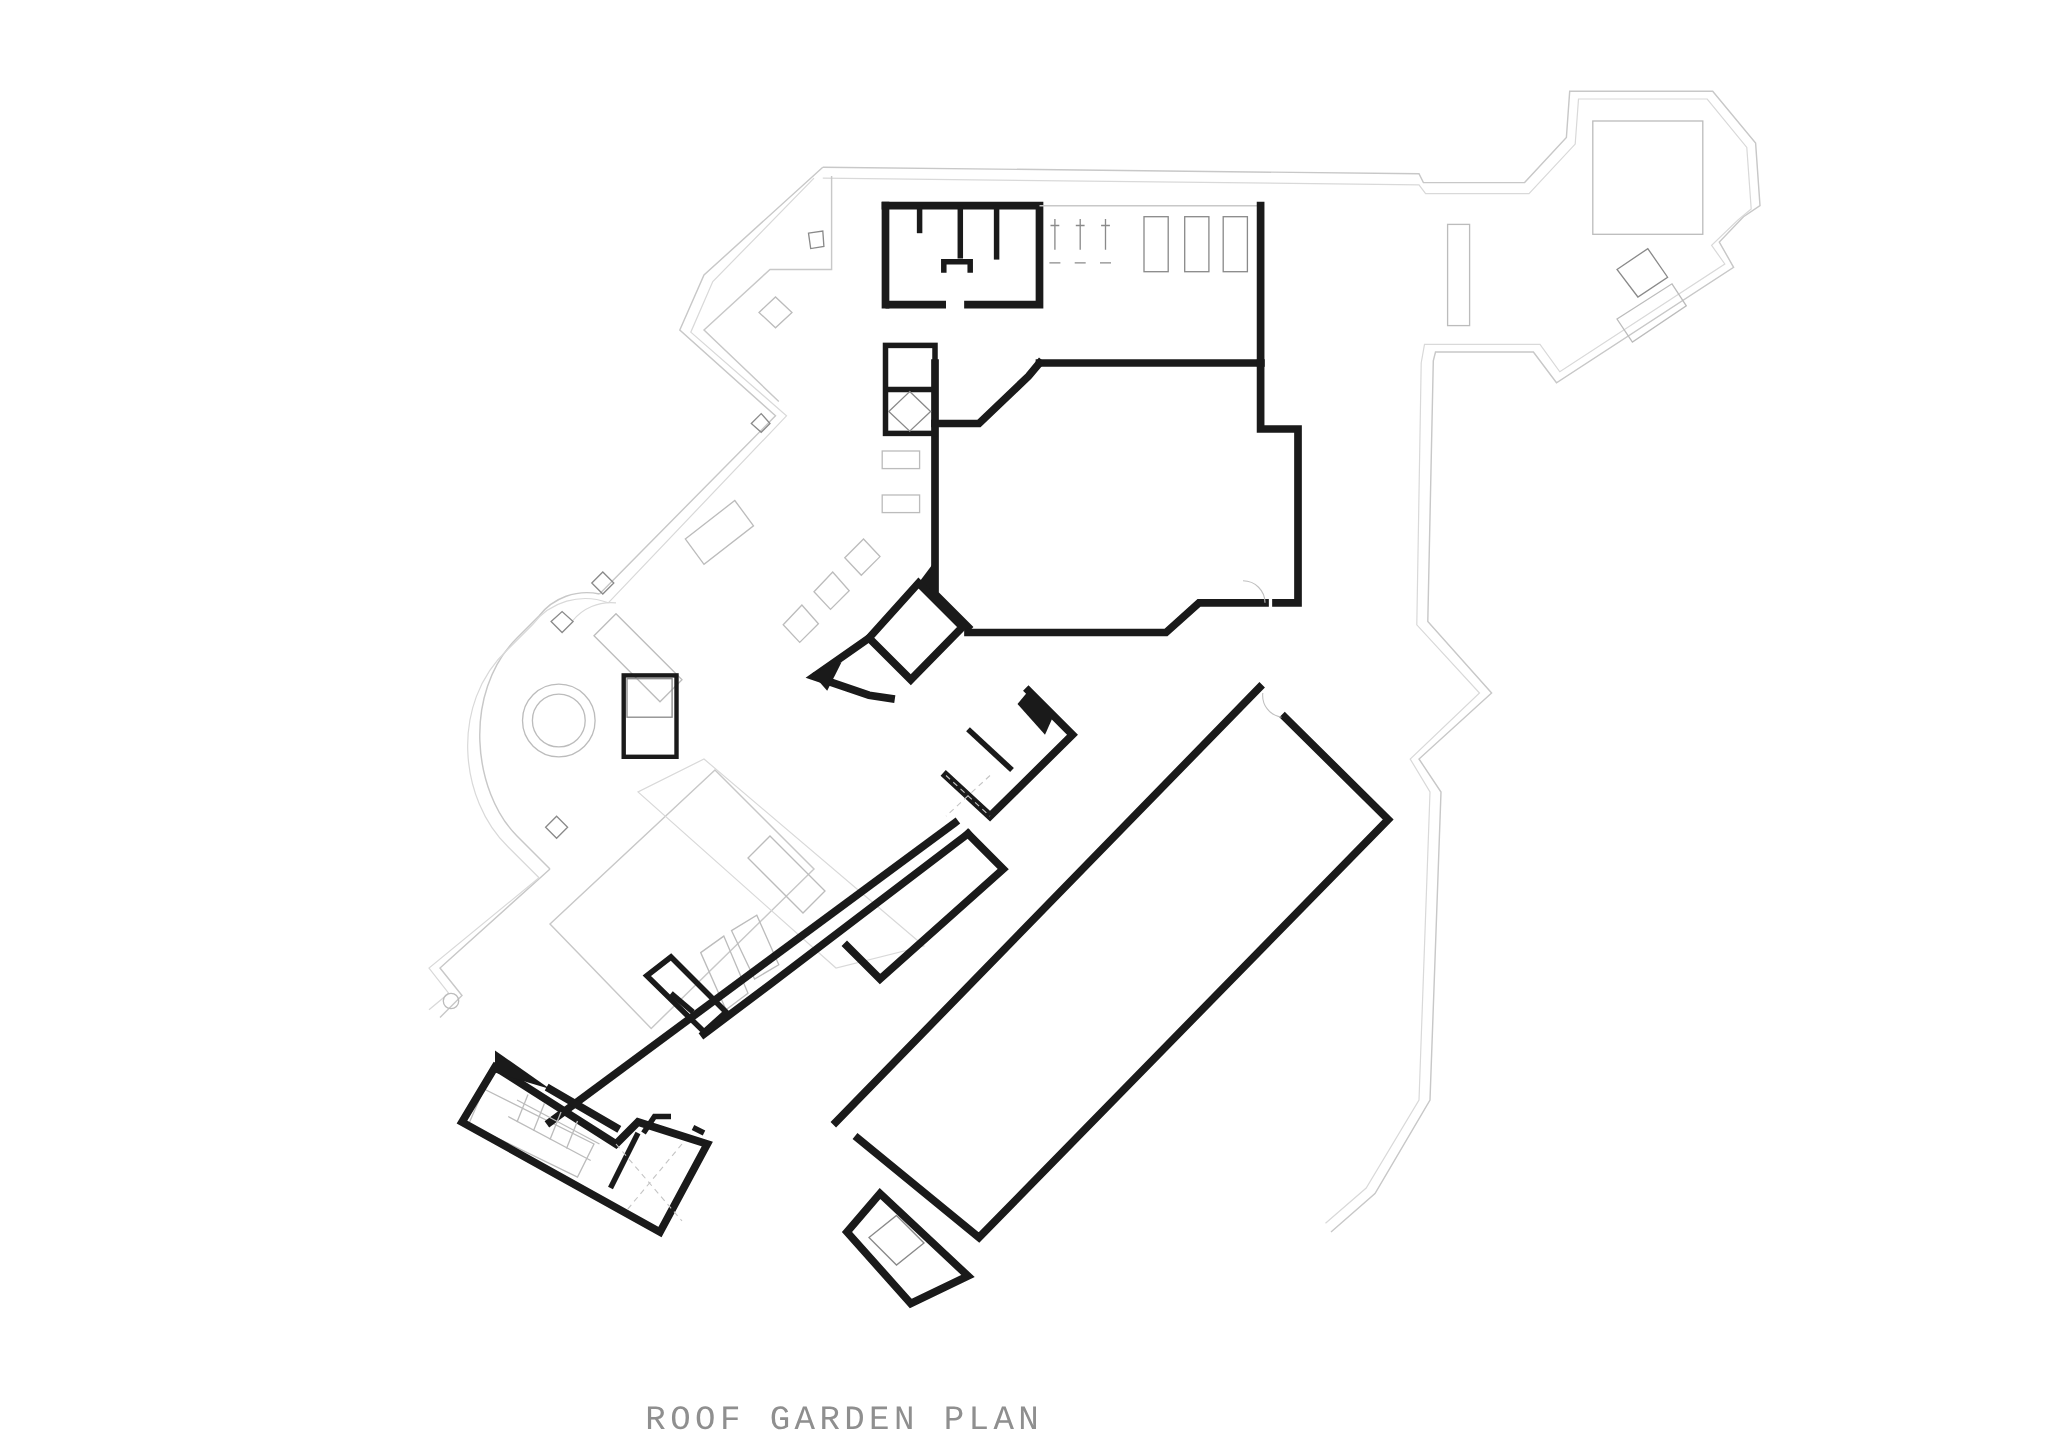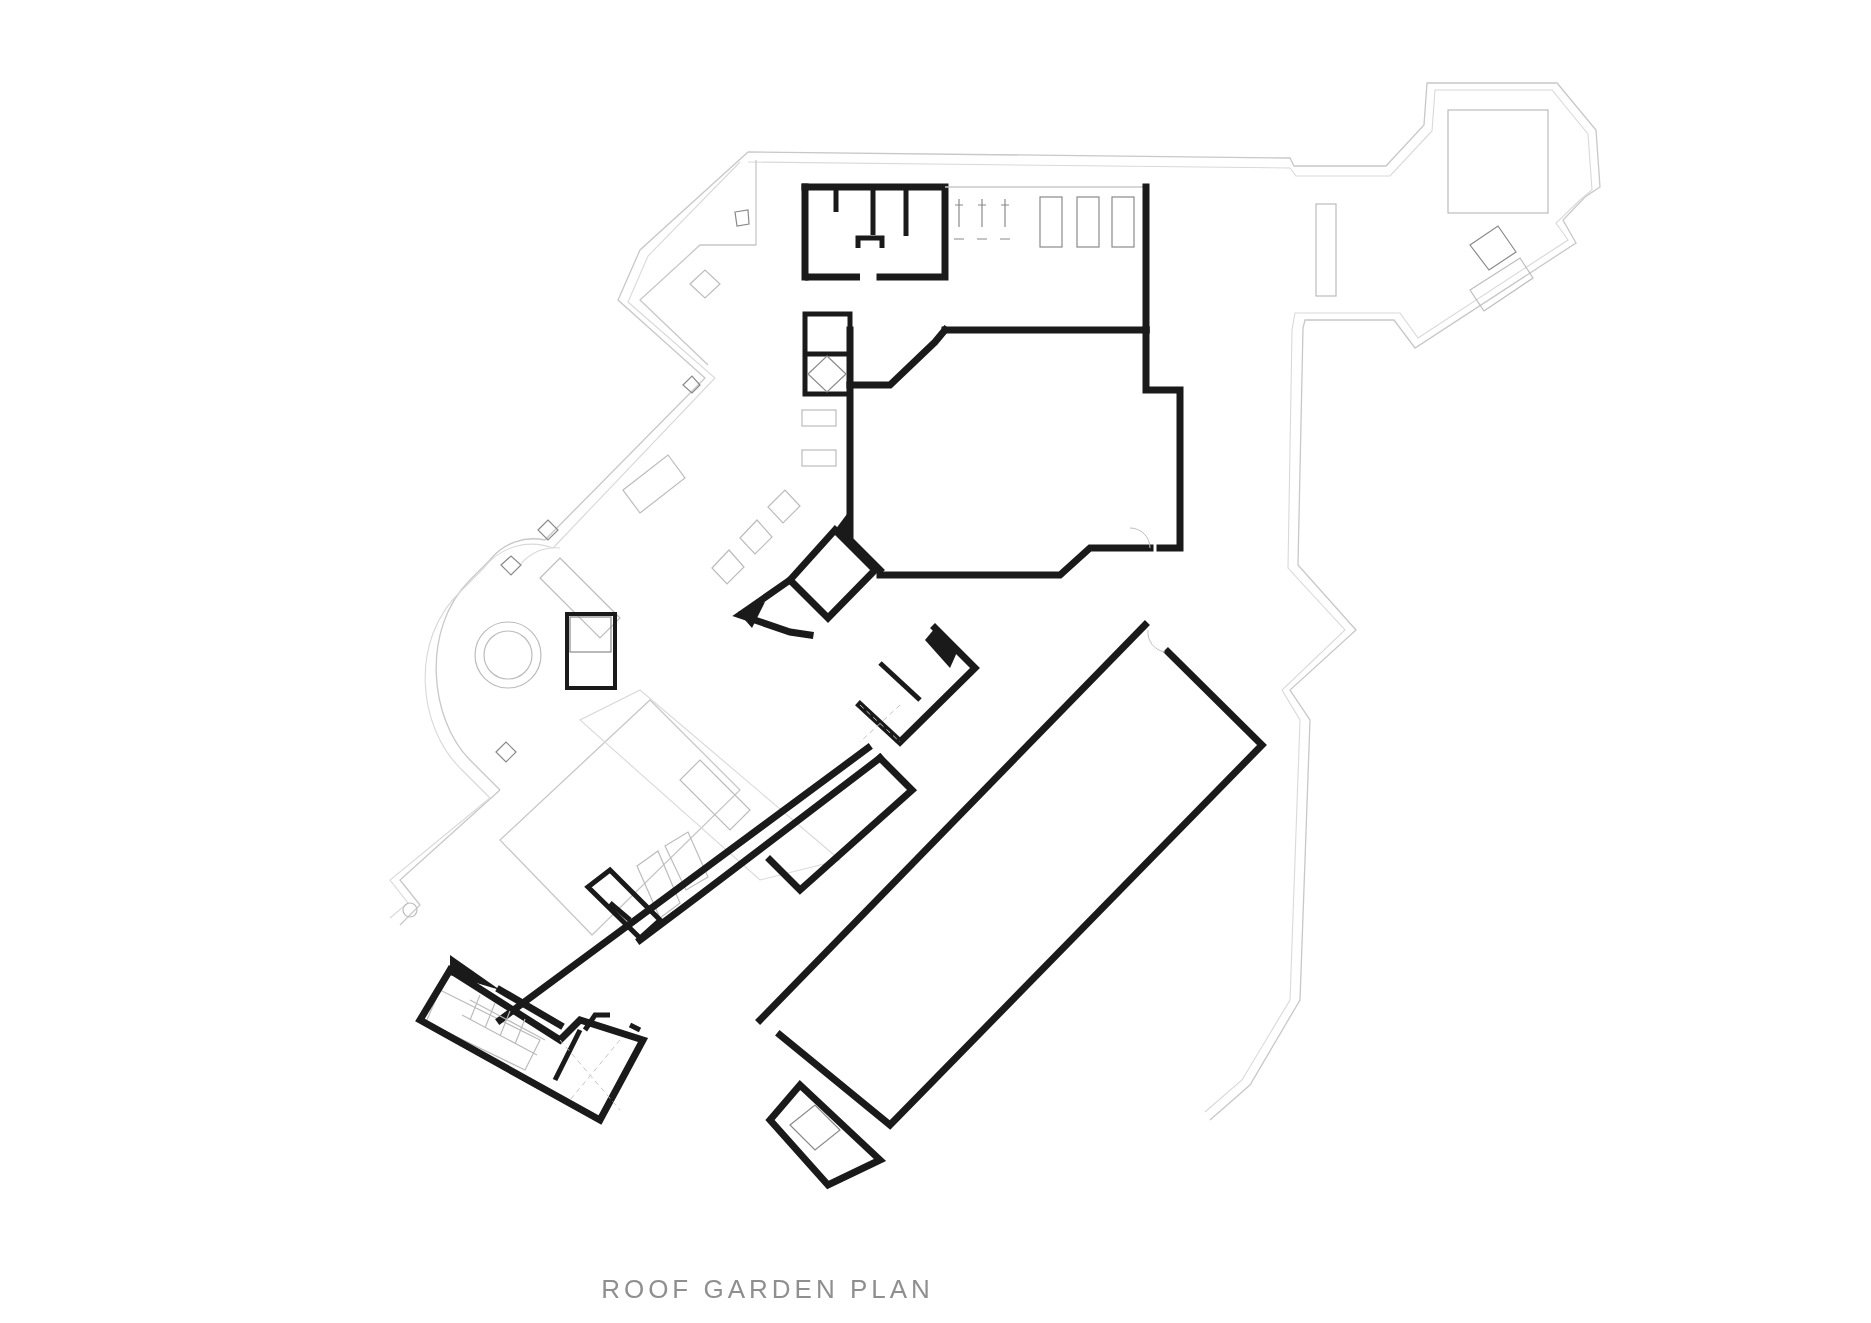--- a/index.html
+++ b/index.html
@@ -10,22 +10,22 @@
   .solid { fill: #1a1a1a; stroke: none; }
   .outline { fill: none; stroke: #c8c8c8; stroke-width: 1.3; }
   .outline2 { fill: none; stroke: #d9d9d9; stroke-width: 1.1; }
   .furn { fill: none; stroke: #bcbcbc; stroke-width: 1.2; }
   .furn-dark { fill: none; stroke: #8a8a8a; stroke-width: 1.2; }
   .dash { fill: none; stroke: #c4c4c4; stroke-width: 1; stroke-dasharray: 5 4; }
   .door { fill: none; stroke: #c0c0c0; stroke-width: 1; }
   .caption {
     position: absolute; left: 0; width: 1535px; top: 1274px;
     text-align: center;
-    font-family: Liberation Sans, sans-serif;
-    font-size: 26px; letter-spacing: 4px; color: #8f8f8f; font-weight: 400;
+    font-family: Liberation Mono, monospace;
+    font-size: 31px; letter-spacing: 4px; color: #8f8f8f; font-weight: 400;
   }
 </style>
 </head>
 <body>
 
 <svg id="plan" viewBox="0 0 1871 1323" xmlns="http://www.w3.org/2000/svg">
 
   <g>
 
     <polyline class="outline" points="748,152 1290,158 1294,166 1386,166 1424,125 1427,83 1557,83 1596,130 1600,187 1585,197 1563,220 1576,243 1415,348 1394,320 1305,320 1303,328 1298,565 1356,630 1290,690 1310,720 1300,1000 1250,1085 1210,1120"></polyline>

